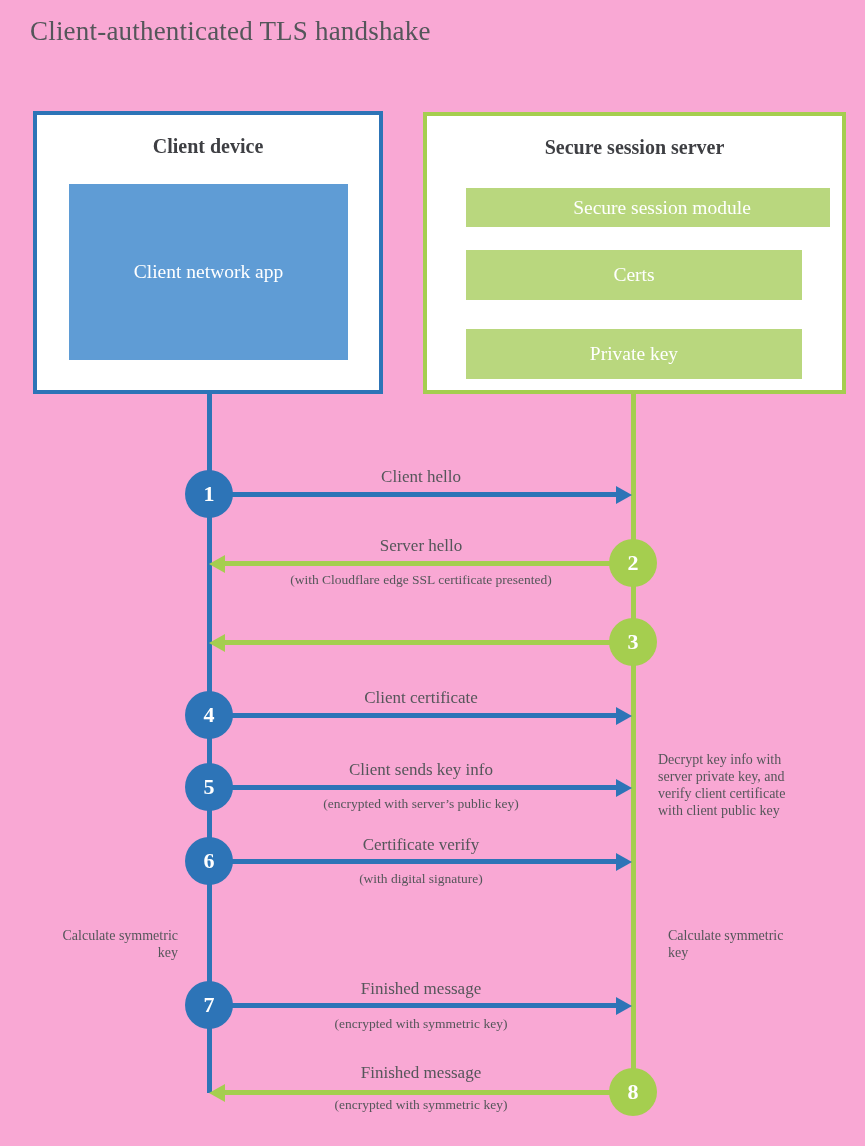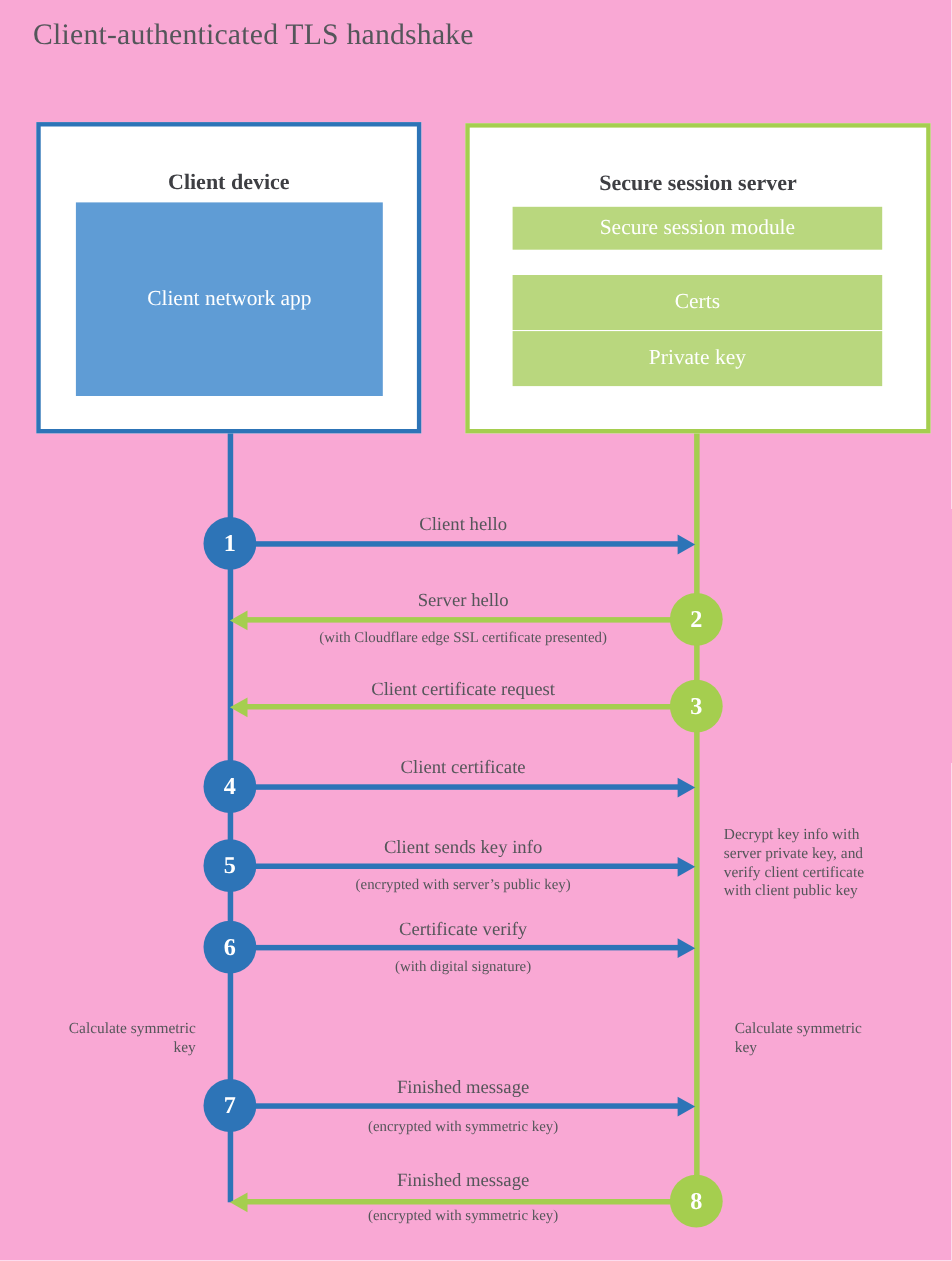--- a/index.html
+++ b/index.html
@@ -10,36 +10,36 @@
   .abs{position:absolute;}
   
   .diagram-title{
     left:30px;top:16px;font-size:27px;font-weight:300;color:#54565a;letter-spacing:.2px;
   }
   
   .actor-box{box-sizing:border-box;background:#fff;}
   .client-box{left:33px;top:111px;width:350px;height:283px;border:4px solid var(--blue);}
   .server-box{left:423px;top:112px;width:423px;height:282px;border:4px solid var(--green);}
   .actor-title{
-    position:absolute;left:0;right:0;top:40px;text-align:center;
+    position:absolute;left:0;right:0;top:20px;text-align:center;
     font-size:20px;font-weight:bold;color:#3e3f43;
   }
   .app-box{
     left:69px;top:184px;width:279px;height:176px;background:var(--blue_fill);
     display:flex;align-items:center;justify-content:center;
   }
   .app-box span{max-width:180px;text-align:center;color:#fff;font-size:19.5px;line-height:1.35;}
   .module-bar{
     left:466px;width:336px;background:var(--green_fill);
     display:flex;align-items:center;justify-content:center;
     color:#fff;font-size:19.5px;
   }
-  .bar-1{top:188px;height:39px;}
+  .bar-1{top:188px;height:39px;padding-left:28px;}
   .bar-2{top:250px;height:50px;}
-  .bar-3{top:301px;height:50px;}
+  .bar-3{top:329px;height:50px;}
   
   .vline{width:5px;top:392px;height:701px;}
   .vline.blue{left:207px;background:var(--blue);}
   .vline.green{left:631px;background:var(--green);}
   
   .circle{
     width:48px;height:48px;border-radius:50%;z-index:3;
     display:flex;align-items:center;justify-content:center;
     color:#fff;font-size:22px;font-weight:bold;
   }
@@ -98,21 +98,20 @@
   <div class="abs circle blue" style="left:185px;top:470px">1</div>
   <div class="abs msg" style="top:467px">Client hello</div>
 
   <div class="abs arrow green left" style="left:224px;top:561px;width:387px"></div>
   <div class="abs circle green" style="left:609px;top:539px">2</div>
   <div class="abs msg sub" style="top:572px">(with Cloudflare edge SSL certificate presented)</div>
   <div class="abs msg" style="top:536px">Server hello</div>
 
   <div class="abs arrow green left" style="left:224px;top:640px;width:387px"></div>
   <div class="abs circle green" style="left:609px;top:618px">3</div>
-  <div class="abs msg" style="top:617px">Client certificate request</div>
 
   <div class="abs arrow blue right" style="left:230px;top:713px;width:387px"></div>
   <div class="abs circle blue" style="left:185px;top:691px">4</div>
   <div class="abs msg" style="top:688px">Client certificate</div>
 
   <div class="abs arrow blue right" style="left:230px;top:785px;width:387px"></div>
   <div class="abs circle blue" style="left:185px;top:763px">5</div>
   <div class="abs msg" style="top:760px">Client sends key info</div>
   <div class="abs msg sub" style="top:796px">(encrypted with server’s public key)</div>
 

